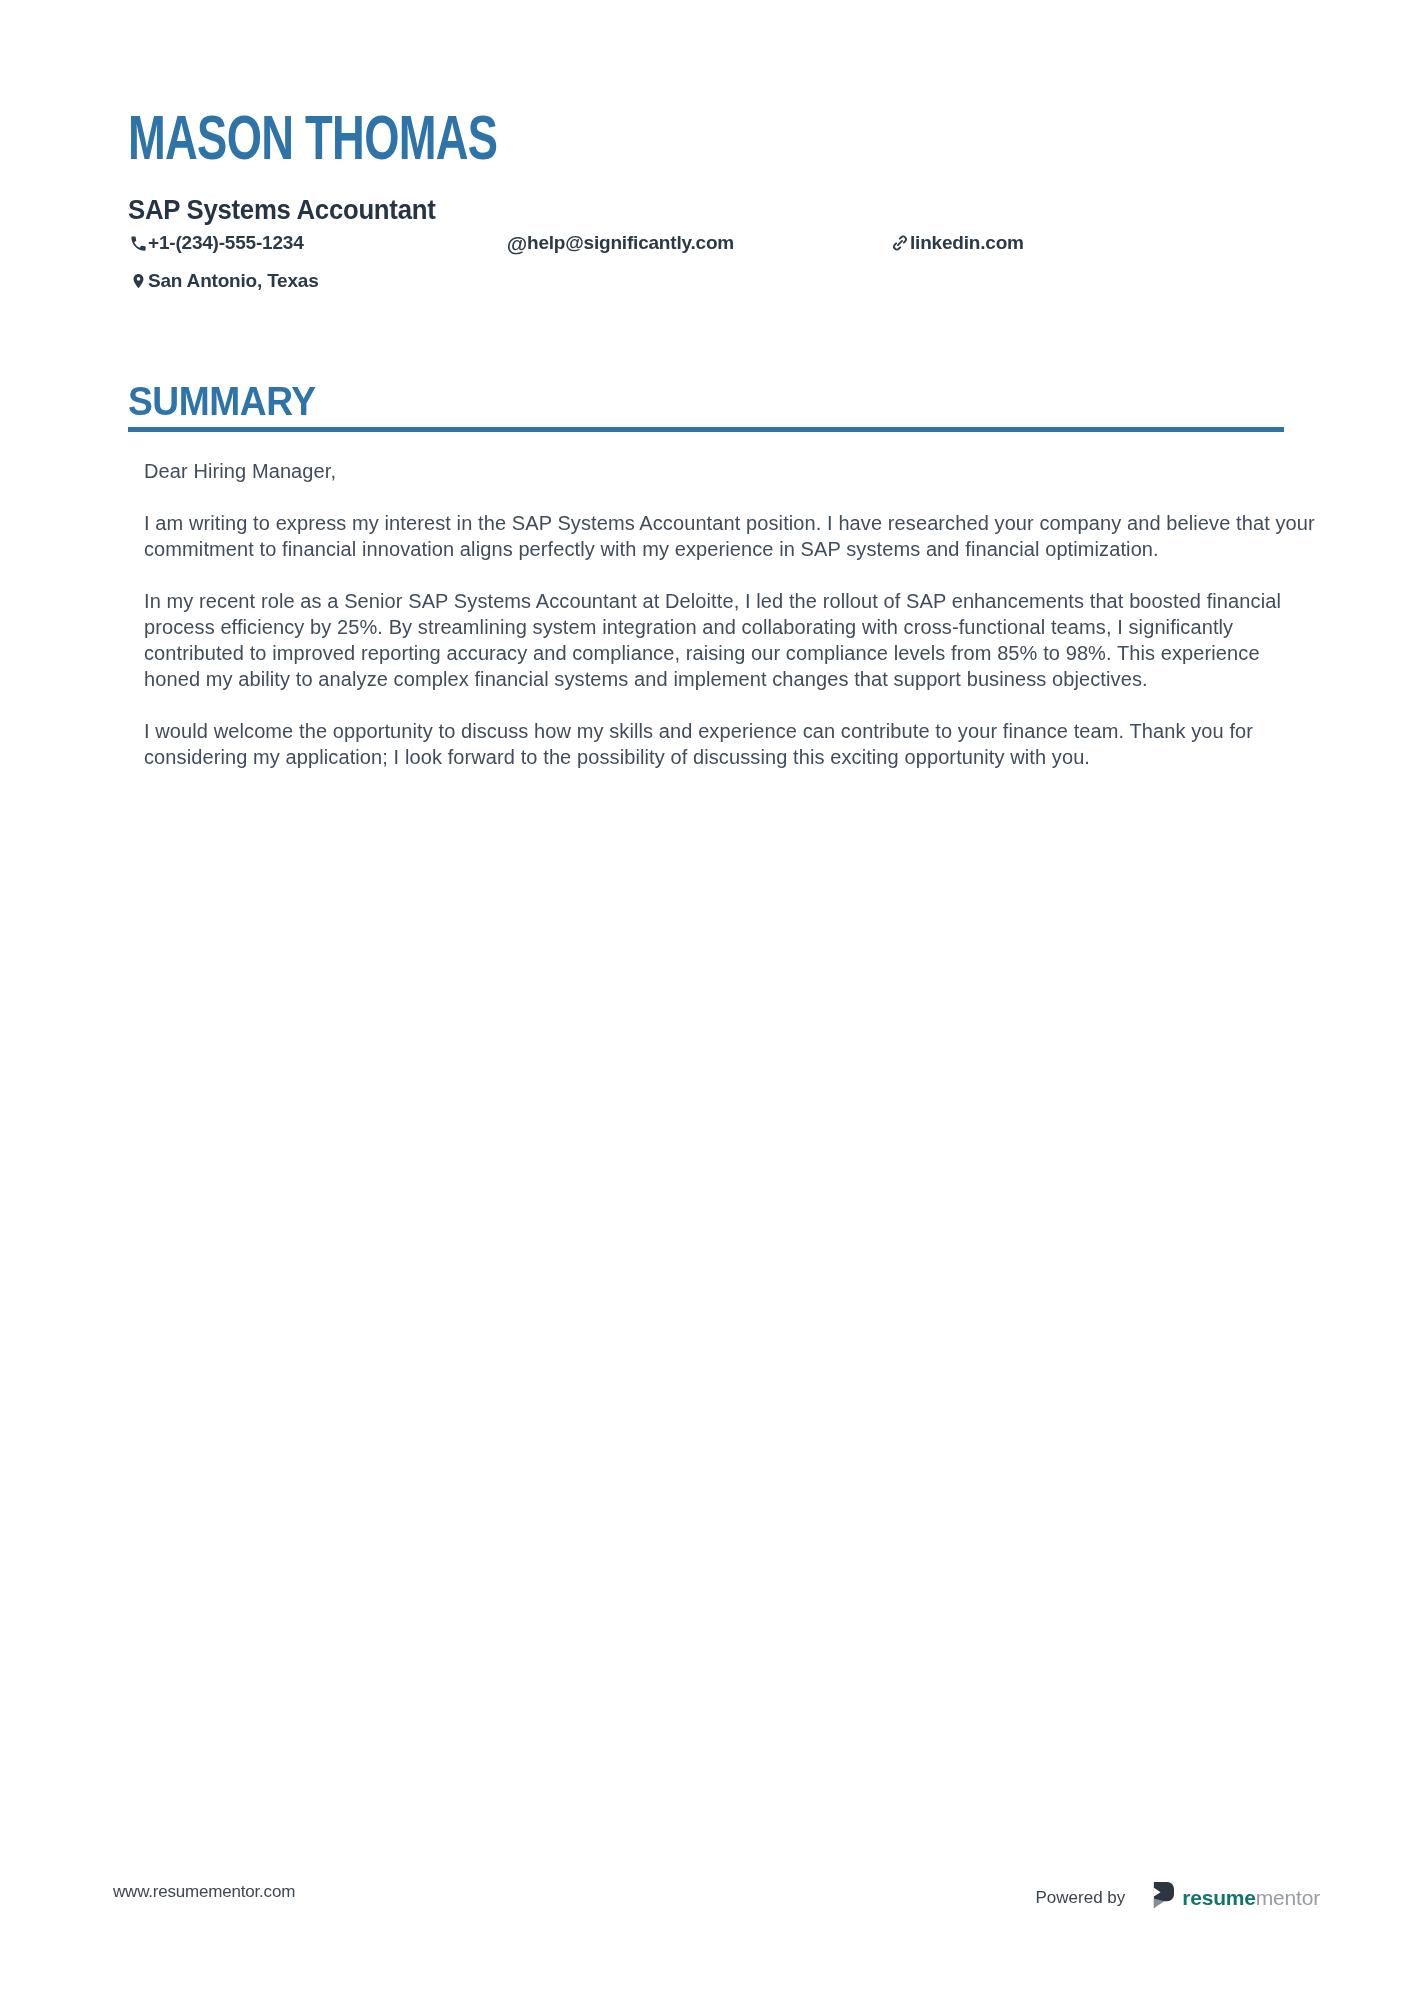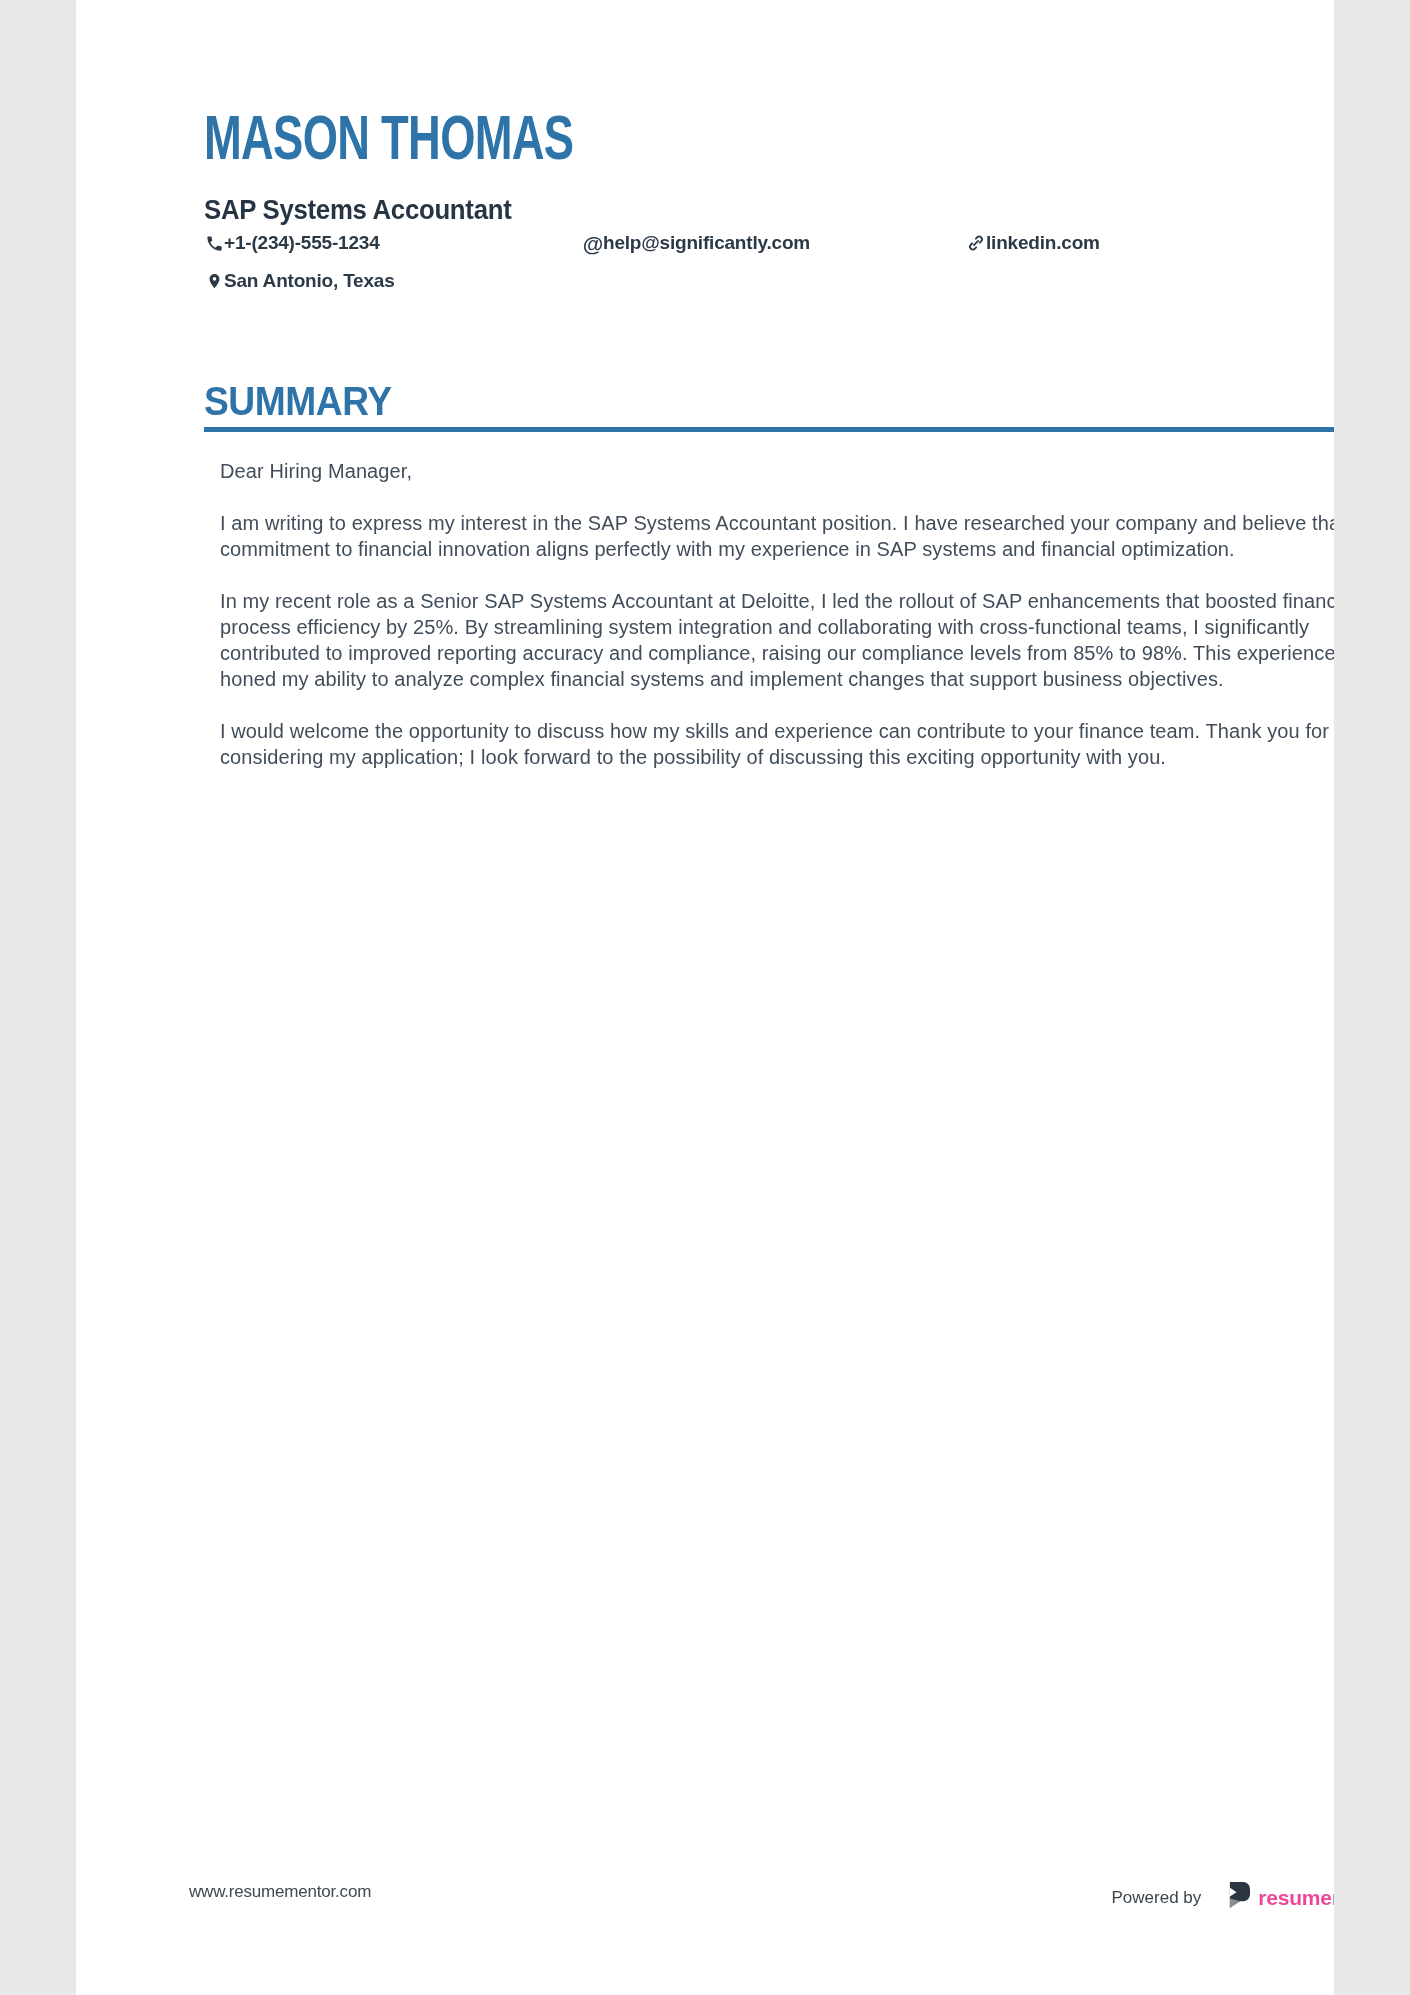--- a/index.html
+++ b/index.html
@@ -1,19 +1,19 @@
 <!DOCTYPE html>
 <html><head>
 <meta charset="utf-8">
 <style>
   * { margin: 0; padding: 0; box-sizing: border-box; }
   html, body { background: #e8e8e8; }
   .page {
     position: relative;
-    width: 1258px;
+    width: 1410px;
     height: 1995px;
     margin: 0 auto;
     background: #ffffff;
     font-family: "Liberation Sans", "DejaVu Sans", sans-serif;
     overflow: hidden;
   }
 
   
   .name {
     position: absolute;
@@ -123,21 +123,21 @@
     font-size: 17px;
     color: #3b454f;
   }
   .logo {
     display: flex;
     align-items: center;
     gap: 8px;
     text-decoration: none;
   }
   .logo-word { font-size: 21px; letter-spacing: -0.2px; white-space: nowrap; }
-  .logo-word .bold  { font-weight: 700; color: #ec4899; }
+  .logo-word .bold  { font-weight: 700; color: #0f766e; }
   .logo-word .light { font-weight: 400; color: #959ca4; }
 </style>
 </head>
 <body>
 
 <div class="page">
 
   <div class="name">MASON THOMAS</div>
   <div class="job-title">SAP Systems Accountant</div>
 

